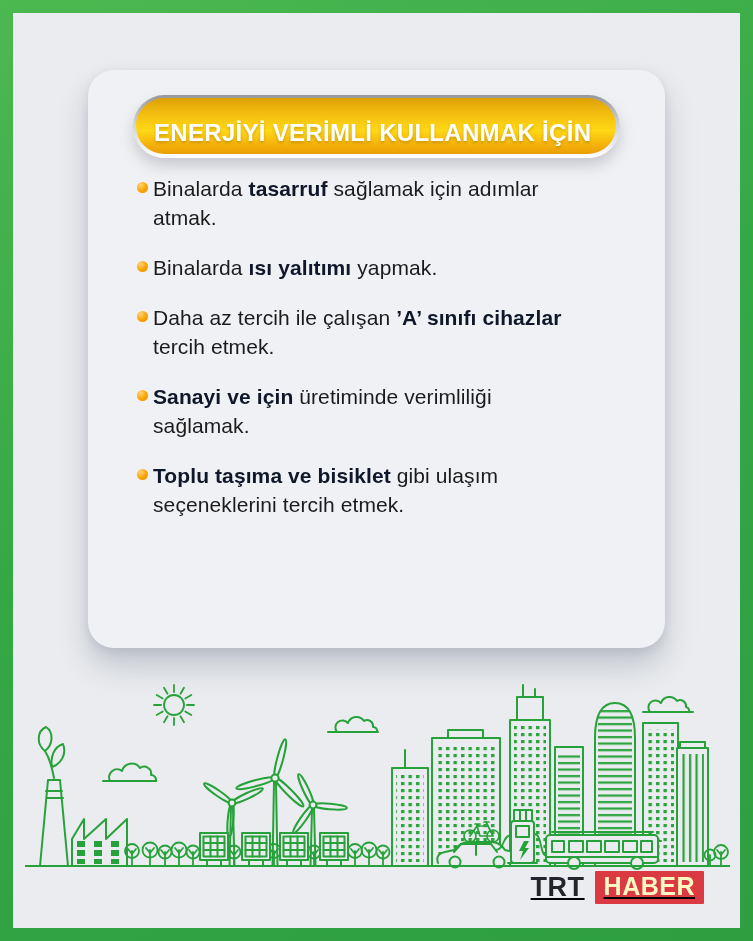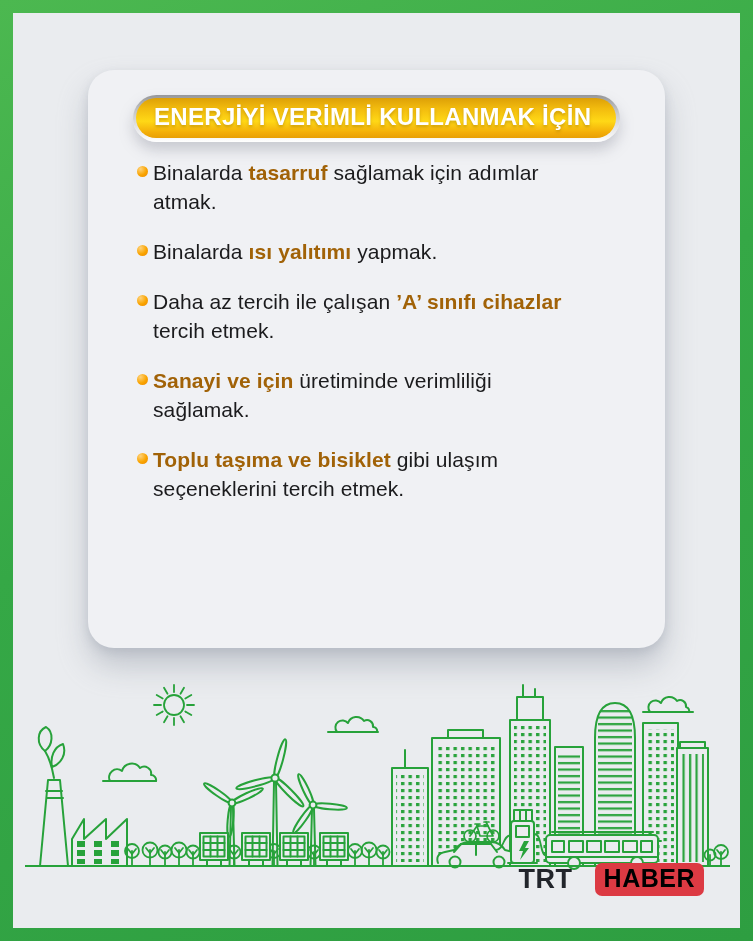--- a/index.html
+++ b/index.html
@@ -16,53 +16,53 @@
     background:#f0f1f4;border-radius:26px;
     box-shadow:0 18px 30px rgba(144,151,164,.45),0 4px 10px rgba(144,151,164,.28);
   }
   .pill-wrap{
     margin:25px 0 0 45px;width:487px;box-sizing:border-box;
     border-radius:40px;padding:3px 4px 4px 3px;
     background:linear-gradient(180deg,#96979a 0%,#c9cacc 38%,#ffffff 100%);
     box-shadow:0 8px 14px rgba(125,130,142,.35);
   }
   .pill{
-    border-radius:36px;padding:4px 22px 7px 18px;
+    border-radius:36px;padding:20px 22px 7px 18px;
     background:linear-gradient(180deg,#dda007 0%,#f2bb0e 26%,#ffd816 58%,#f3ae09 86%,#e89f05 100%);
   }
   .pill .t-line{
     color:#ffffff;font-weight:bold;font-size:24px;line-height:29px;
     letter-spacing:.3px;text-shadow:0 2px 3px rgba(130,85,0,.35);
     white-space:nowrap;
   }
   ul.points{
     list-style:none;margin:16px 0 0 49px;padding:0;
   }
   ul.points li{
     position:relative;padding-left:16px;margin-bottom:21px;
     font-size:21px;line-height:29px;color:#1b1b1d;
     white-space:pre-line;letter-spacing:.1px;
   }
   ul.points li::before{
     content:"";position:absolute;left:0;top:8px;width:11px;height:11px;border-radius:50%;
     background:radial-gradient(circle at 32% 28%,#ffd27a 0%,#f9a400 55%,#ee8800 100%);
   }
-  ul.points li b{font-weight:bold;color:#a16207;}
+  ul.points li b{font-weight:bold;color:#0f172a;}
   .illustration{
     position:absolute;left:12px;top:670px;width:705px;height:187px;
   }
   .logo{
-    position:absolute;right:36px;bottom:32px;display:flex;align-items:center;gap:22px;
+    position:absolute;right:36px;bottom:24px;display:flex;align-items:center;gap:10px;text-decoration:underline;
   }
   .logo .trt{
     font-size:27px;font-weight:bold;letter-spacing:.5px;color:#22252b;
   }
   .logo .haber{
-    background:#dc3a43;color:#000000;font-size:25px;font-weight:bold;
-    letter-spacing:.5px;border-radius:7px;padding:1px 9px 3px;
+    background:#dc3a43;color:#fef9c3;font-size:25px;font-weight:bold;
+    letter-spacing:.5px;border-radius:1px;padding:1px 9px 3px;
   }
 </style>
 </head>
 <body>
 
 <div class="page">
 
   <div class="card">
     <div class="pill-wrap">
       <div class="pill">

